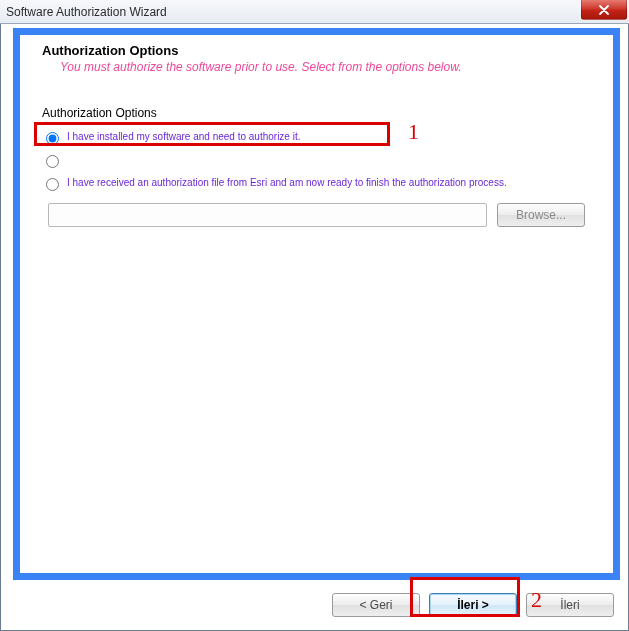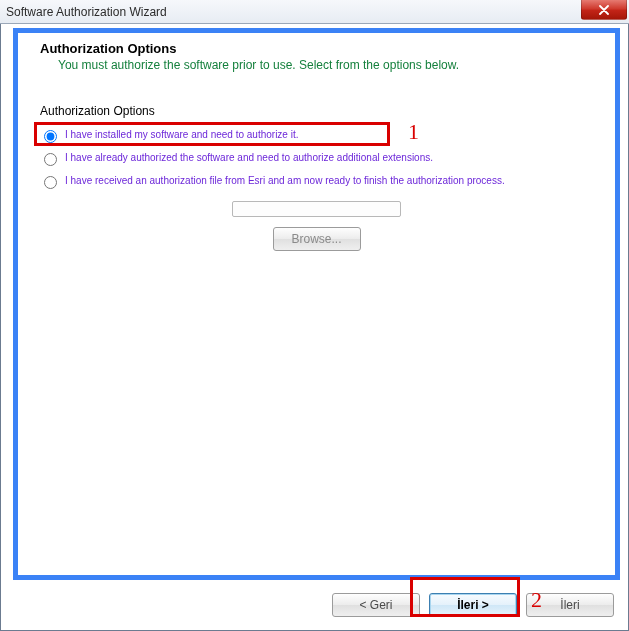--- a/index.html
+++ b/index.html
@@ -45,35 +45,36 @@
     position: absolute;
     left: 0; right: 0; top: 24px; bottom: 0;
     border: 1px solid #6b7b90;
     background: #ffffff;
     border-top: none;
   }
   .inner {
     position: absolute;
     left: 12px; right: 8px; top: 4px; bottom: 50px;
     background: #ffffff;
-    border: 5px solid #3b82f6;
+    border: 7px solid #3b82f6;
   }
   .header {
     padding: 8px 22px 12px 22px;
   }
   .header h1 {
     margin: 0;
     font-size: 13px;
     font-weight: bold;
     color: #000;
   }
   .header p {
     margin: 2px 0 0 18px;
     font-size: 12px;
-    color: #15803d;
+    color: #ec4899;
+    font-style: italic;
   }
   .group {
     margin: 20px 16px 0 16px;
   }
   .group-title {
     font-size: 12px; color: #000;
     margin: 0 0 10px 6px;
   }
   .radio-row {
     display: flex;
@@ -87,21 +88,20 @@
   .radio-row label {
     font-size: 10px;
     color: #6d28d9;
     line-height: 1.35;
   }
   .file-row {
     display: flex;
     gap: 10px;
     margin: 12px 12px 0 12px;
     align-items: center;
-    flex-direction: column;
   }
   .file-input {
     flex: 1;
     height: 24px;
     border: 1px solid #b8b8b8;
     background: #fdfdfd;
     border-radius: 2px;
     padding: 0 6px;
     font-size: 12px;
     color: #606060;
@@ -173,21 +173,20 @@
     <div class="group">
       <div class="group-title">Authorization Options</div>
 
       <div class="radio-row">
         <input type="radio" name="authopt" checked="" style="">
         <label>I have installed my software and need to authorize it.</label>
       </div>
 
       <div class="radio-row">
         <input type="radio" name="authopt" style="">
-        <label>I have already authorized the software and need to authorize additional extensions.</label>
       </div>
 
       <div class="radio-row">
         <input type="radio" name="authopt" style="">
         <label>I have received an authorization file from Esri and am now ready to finish the authorization process.</label>
       </div>
 
       <div class="file-row">
         <input class="file-input" type="text" disabled="" style="">
         <button class="btn" disabled="">Browse...</button>

